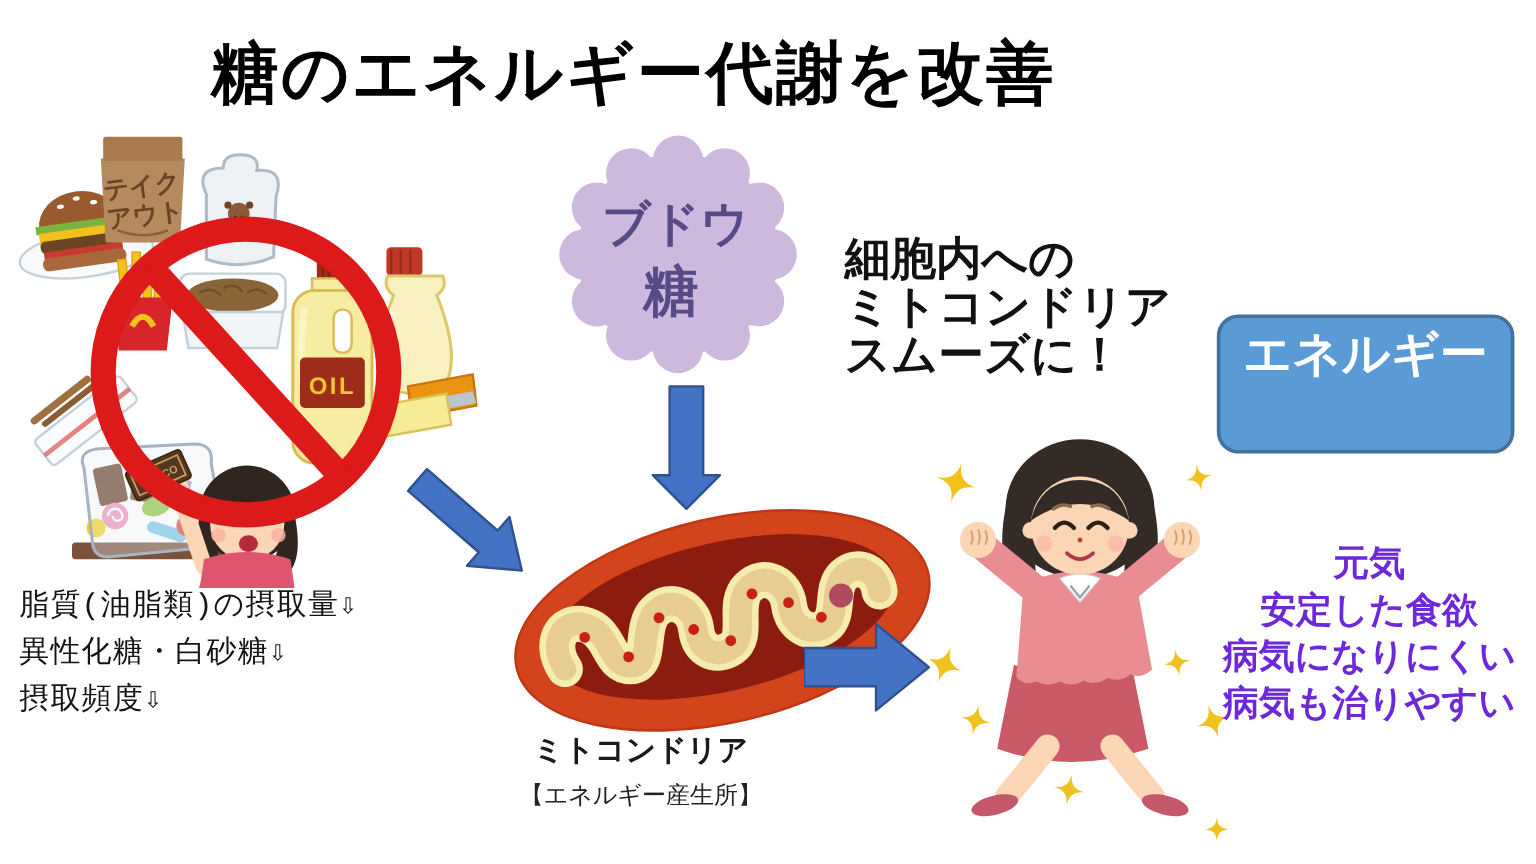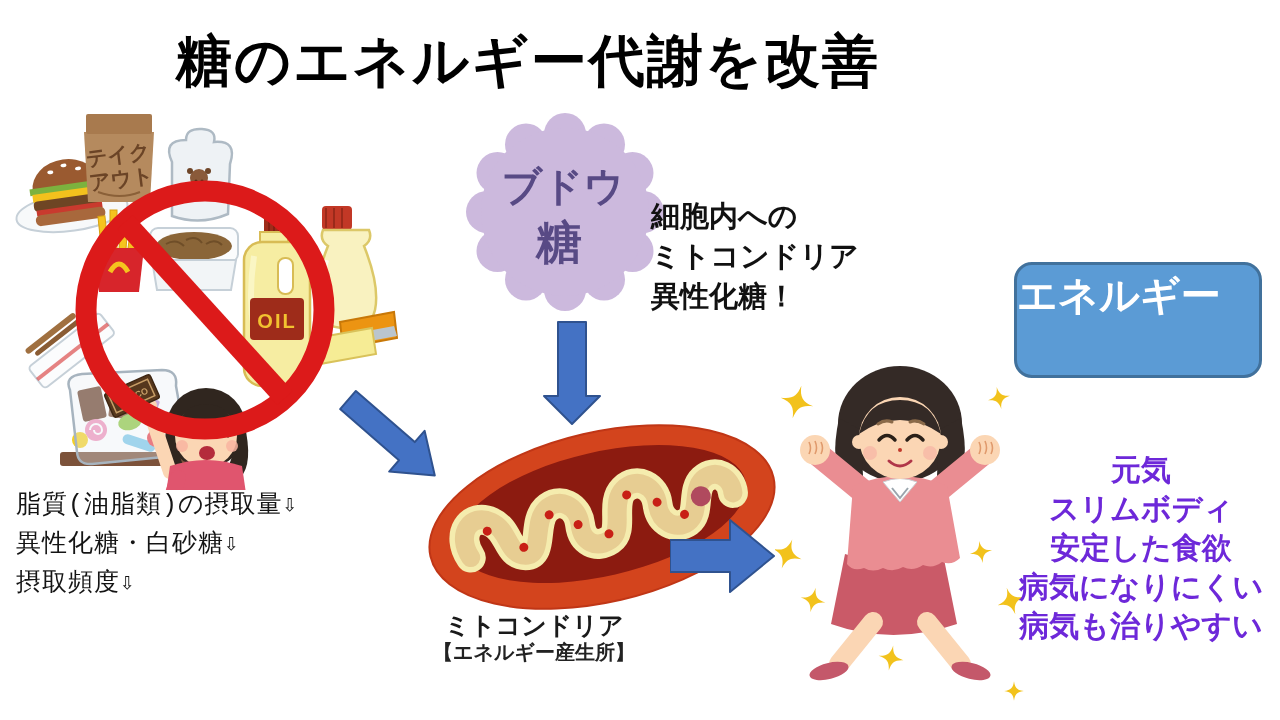--- a/index.html
+++ b/index.html
@@ -2,27 +2,27 @@
 <html><head>
 <meta charset="utf-8">
 <style>
   html,body{margin:0;padding:0;background:#fff;}
   .stage{position:relative;width:1280px;height:720px;background:#ffffff;overflow:hidden;
          font-family:"Liberation Sans","DejaVu Sans",sans-serif;}
   .abs{position:absolute;}
   .title{left:0;top:24px;width:1056px;text-align:center;font-size:56px;font-weight:600;
          color:#000;letter-spacing:2px;}
   .left-caption{left:16px;top:486px;font-size:25px;line-height:39px;color:#141414;letter-spacing:1px;font-family:Liberation Mono, monospace;}
-  .cell-note{left:651px;top:196px;font-size:29px;line-height:40px;font-weight:bold;color:#111;}
+  .cell-note{left:704px;top:196px;font-size:38px;line-height:40px;font-weight:bold;color:#111;}
   .mito-label{left:398px;top:612px;width:272px;text-align:center;color:#1a1a1a;line-height:27px;}
   .mito-label .l1{font-size:25px;font-weight:bold;}
-  .mito-label .l2{font-size:20px;font-weight:700;color:#222;}
+  .mito-label .l2{font-size:20px;font-weight:400;color:#222;margin-top:11px;}
   .energy-box{left:1014px;top:262px;width:248px;height:116px;background:#5b9bd5;
       border:3px solid #41719c;border-radius:18px;box-sizing:border-box;
-      color:#fff;font-weight:bold;font-size:40px;line-height:53px;padding-top:4px;}
+      color:#fff;font-weight:bold;font-size:40px;text-align:center;line-height:53px;padding-top:4px;}
   .benefits{left:1002px;top:450px;width:278px;text-align:center;font-size:30px;font-weight:bold;
       color:#6d28d9;line-height:39px;white-space:nowrap;}
   svg text{font-family:"Liberation Sans","DejaVu Sans",sans-serif;}
 </style>
 </head>
 <body>
 
 <div class="stage">
 
   <div class="abs title">糖のエネルギー代謝を改善</div>
@@ -177,21 +177,21 @@
         <circle cx="167.5" cy="61" r="21"></circle>
       <circle cx="100" cy="100" r="84"></circle>
     </g>
     <text x="98" y="88" font-size="40" font-weight="bold" fill="#584a85" text-anchor="middle">ブドウ</text>
     <text x="94" y="146" font-size="46" font-weight="bold" fill="#584a85" text-anchor="middle">糖</text>
   </svg>
 
   <div class="abs cell-note">
     <div>細胞内への</div>
     <div>ミトコンドリア</div>
-    <div>異性化糖！</div>
+    <div>スムーズに！</div>
   </div>
 
   <svg class="abs" style="left:540px;top:318px;" width="90" height="110" viewBox="0 0 90 110">
     <polygon points="18,4 46,4 46,78 60,78 32,106 4,78 18,78" fill="#4472c4" stroke="#2f528f" stroke-width="2" stroke-linejoin="round"></polygon>
   </svg>
 
   <svg class="abs" style="left:338px;top:386px;" width="130" height="120" viewBox="0 0 130 120">
     <g transform="translate(10,14) rotate(41)">
       <polygon points="0,-12 78,-12 78,-27 115,0 78,27 78,12 0,12" fill="#4472c4" stroke="#2f528f" stroke-width="2" stroke-linejoin="round"></polygon>
     </g>
@@ -276,19 +276,18 @@
     <path d="M104,82 q8,-9 16,0" stroke="#2a2018" stroke-width="3.5" fill="none" stroke-linecap="round"></path>
     <path d="M132,82 q8,-9 16,0" stroke="#2a2018" stroke-width="3.5" fill="none" stroke-linecap="round"></path>
     <circle cx="95" cy="95" r="7" fill="#f7b8a6" opacity="0.8"></circle>
     <circle cx="155" cy="95" r="7" fill="#f7b8a6" opacity="0.8"></circle>
     <circle cx="125" cy="92" r="2" fill="#c0392b"></circle>
     <path d="M114,103 q11,10 22,0" stroke="#b03648" stroke-width="3" fill="none" stroke-linecap="round"></path>
   </svg>
 
   <div class="abs benefits">
     <div>元気</div>
-    <div>スリムボディ</div>
     <div>安定した食欲</div>
     <div>病気になりにくい</div>
     <div>病気も治りやすい</div>
   </div>
 
 </div>
 
 </body></html>

